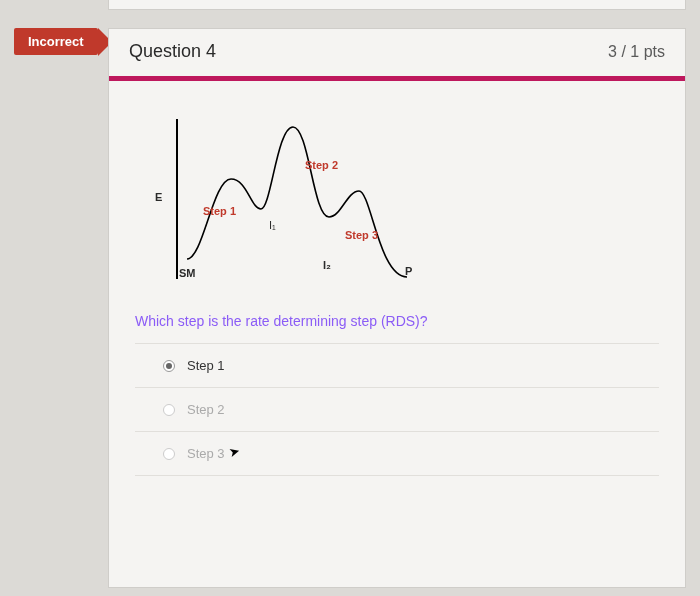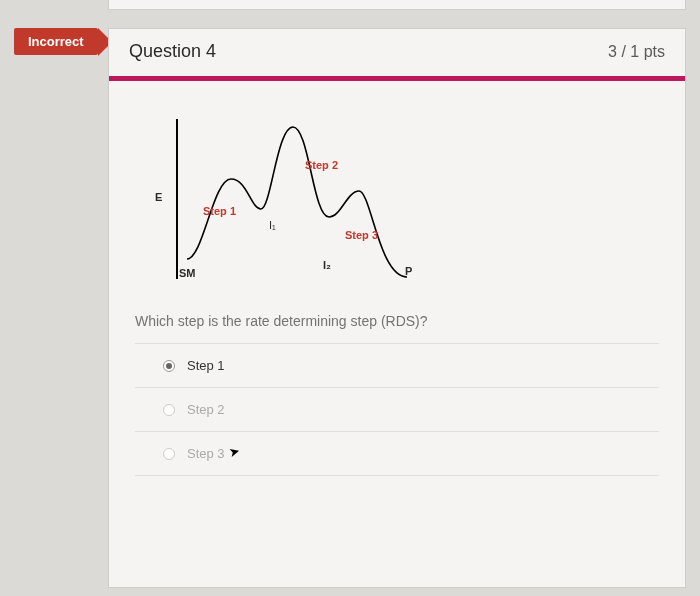--- a/index.html
+++ b/index.html
@@ -76,21 +76,21 @@
     position: relative;
   }
   .diagram svg { width: 100%; height: 100%; }
   .dlabel {
     position: absolute;
     font-size: 11px;
     font-weight: 700;
     color: #2a2a2a;
   }
   .red { color: #c0392b; }
-  .question2 { font-size: 14px; color: #737373; margin: 14px 0 14px 0; }
+  .question2 { font-size: 14px; color: #8b5cf6; margin: 14px 0 14px 0; }
   .options { border-top: 1px solid #e1dfdb; }
   .option {
     display: flex;
     align-items: center;
     gap: 12px;
     padding: 14px 8px 14px 28px;
     border-bottom: 1px solid #e1dfdb;
     font-size: 13px;
     color: #666;
   }

